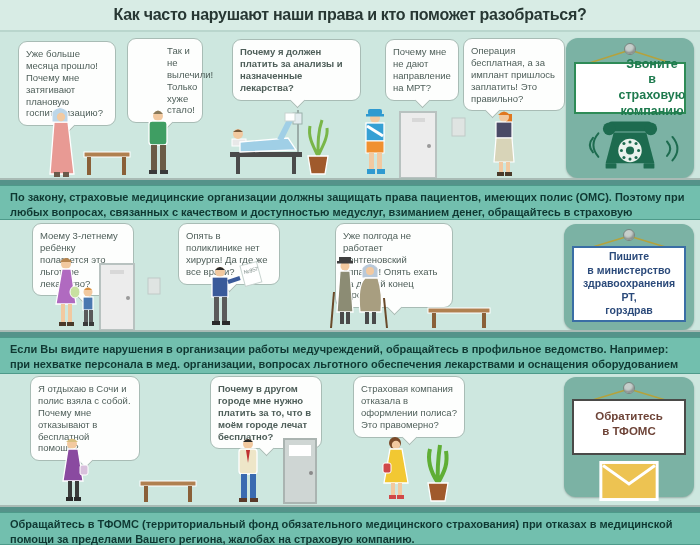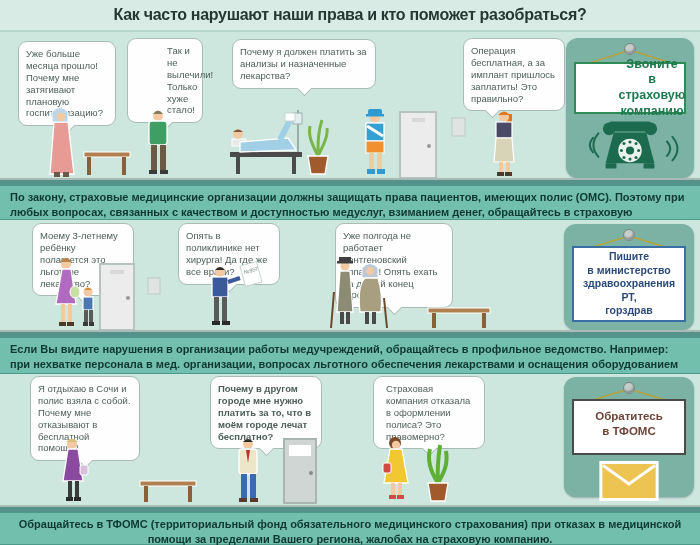--- a/index.html
+++ b/index.html
@@ -28,21 +28,21 @@
   }
   .figures{position:absolute;left:0;bottom:7px;}
   .note-bar{
     position:absolute;left:0;width:700px;
     background:#72bfae;border-top:1px solid #4e9a8a;border-bottom:1px solid #4e9a8a;
     color:#0f3832;font-size:11px;font-weight:bold;line-height:1.35;
     padding:4px 10px 2px 10px;
   }
   #bar1{top:185px;height:35px;}
   #bar2{top:337px;height:37px;}
-  #bar3{top:512px;height:33px;text-align:center;}
+  #bar3{top:512px;height:33px;}
   .bubble{
     position:absolute;background:#fdfefd;border:1px solid #a8bcb5;border-radius:9px;
     padding:6px 7px;font-size:9.5px;line-height:1.25;color:#4e5e59;
   }
   .bubble::after{
     content:"";position:absolute;bottom:-6px;left:50%;margin-left:-5px;
     width:10px;height:10px;background:#fdfefd;
     border-right:1px solid #a8bcb5;border-bottom:1px solid #a8bcb5;
     transform:rotate(45deg);
   }
@@ -73,21 +73,22 @@
 
 <div id="poster">
 
   <div class="title-bar">
     <h1>Как часто нарушают наши права и кто поможет разобраться?</h1>
   </div>
 
   <div class="scene" id="scene1">
     <div class="bubble" style="left:18px;top:9px;width:98px;" class-extra=""><span>Уже больше месяца прошло! Почему мне затягивают плановую госпитализацию?</span></div>
     <div class="bubble" style="left:127px;top:6px;width:76px;padding-left:39px;"><span>Так и не вылечили! Только хуже стало!</span></div>
-    <div class="bubble" style="left:232px;top:7px;width:144px;"><span>Почему я должен платить за анализы и назначенные лекарства?</span></div>
+    <div class="bubble" style="left:232px;top:7px;width:129px;font-weight:bold;"><span>Почему я должен платить за анализы и назначенные лекарства?</span></div>
+    <div class="bubble" style="left:385px;top:7px;width:74px;"><span>Почему мне не дают направление на МРТ?</span></div>
     <div class="bubble tail-left" style="left:463px;top:6px;width:102px;"><span>Операция бесплатная, а за имплант пришлось заплатить! Это правильно?</span></div>
 
     <svg class="figures" width="560" height="72" viewBox="0 0 560 72">
 
       <g>
         <path d="M50,68 L54,16 L68,16 L74,68 Z" fill="#e89a94" stroke="#fff" stroke-width="1.3"></path>
         <path d="M52,6 Q60,-3 68,6 L68,16 L52,16 Z" fill="#bcd6e8" stroke="#fff" stroke-width="1"></path>
         <circle cx="61" cy="11" r="4.2" fill="#f2c9a0"></circle>
         <rect x="54" y="66" width="6" height="5" fill="#6a5a4a"></rect>
           <rect x="63" y="66" width="6" height="5" fill="#6a5a4a"></rect>
@@ -294,21 +295,21 @@
 горздрав</span></div>
     </div>
     <div class="floor"></div>
   </div>
 
   <div class="note-bar" id="bar2"><span>Если Вы видите нарушения в организации работы медучреждений, обращайтесь в профильное ведомство. Например: при нехватке персонала в мед. организации, вопросах льготного обеспечения лекарствами и оснащения оборудованием медицинской организации.</span></div>
 
   <div class="scene" id="scene3">
     <div class="bubble" style="left:30px;top:2px;width:110px;"><span>Я отдыхаю в Сочи и полис взяла с собой. Почему мне отказывают в бесплатной помощи?</span></div>
     <div class="bubble" style="left:210px;top:2px;width:112px;font-weight:bold;"><span>Почему в другом городе мне нужно платить за то, что в моём городе лечат бесплатно?</span></div>
-    <div class="bubble" style="left:373px;top:2px;width:112px;padding-left:12px;"><span>Страховая компания отказала в оформлении полиса? Это правомерно?</span></div>
+    <div class="bubble" style="left:353px;top:2px;width:112px;"><span>Страховая компания отказала в оформлении полиса? Это правомерно?</span></div>
 
     <svg class="figures" width="560" height="70" viewBox="0 0 560 70">
 
       <g>
         <circle cx="72" cy="9" r="5" fill="#f2c9a0"></circle>
         <path d="M66,7 Q72,0 78,7 Z" fill="#d8c080"></path>
         <path d="M63,46 L68,14 L78,14 L83,46 Z" fill="#8a4aa0" stroke="#fff" stroke-width="1.3"></path>
         <rect x="80" y="30" width="8" height="10" rx="2" fill="#d8c0dc" stroke="#fff" stroke-width="1"></rect>
         <rect x="68" y="46" width="4" height="16" fill="#3a3a3a"></rect>
           <rect x="75" y="46" width="4" height="16" fill="#3a3a3a"></rect>

